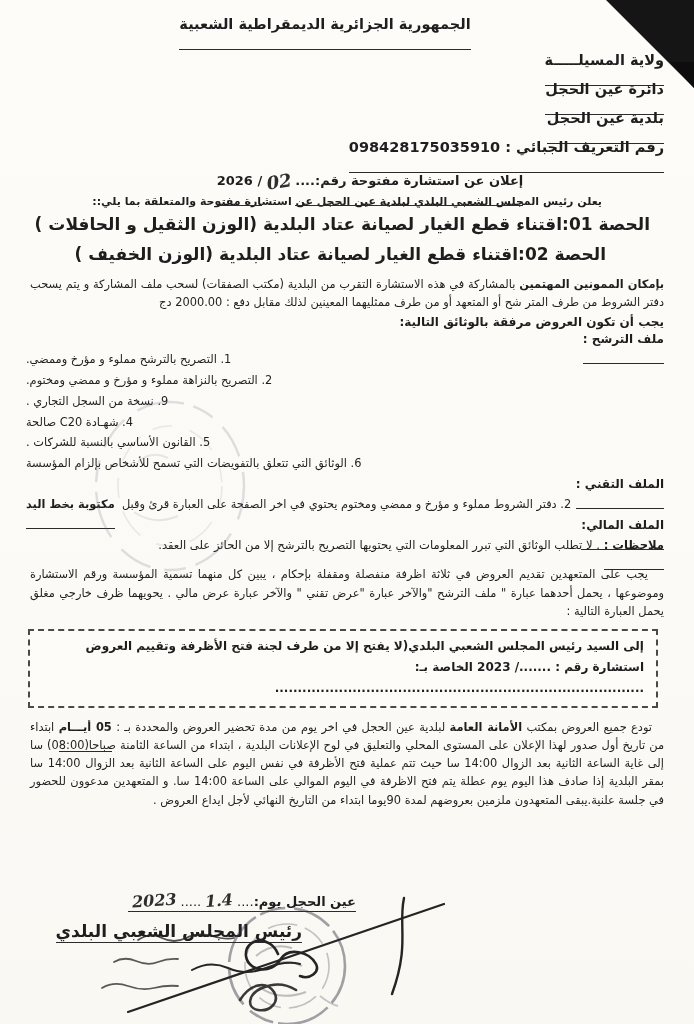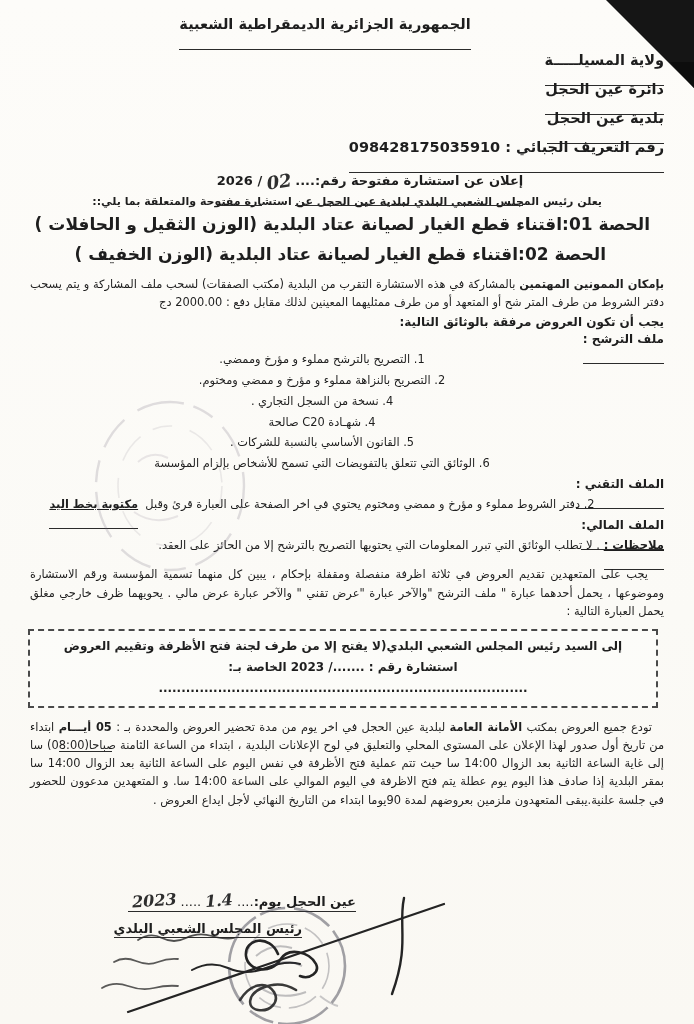--- a/index.html
+++ b/index.html
@@ -5,21 +5,21 @@
   html,body{margin:0;padding:0;background:#9a9a9a;}
   .page{
     position:relative; width:694px; height:1024px; margin:0 auto;
     background:linear-gradient(180deg,#fdfcf9 0%,#fbfaf6 60%,#faf8f3 100%);
     color:#1e1e1e; overflow:hidden; box-sizing:border-box;
     padding:12px 30px 0 26px;
     font-family:"DejaVu Sans", sans-serif;
     direction:rtl;
   }
   .u{border-bottom:1.2px solid #2b2b2b; padding-bottom:17px;}
-  .b{font-weight:bold;text-decoration:underline;}
+  .b{font-weight:bold;}
 
   .republic{font-size:14.5px; font-weight:bold; text-align:center; margin:4px 40px 20px 0;}
   .admin-block{font-size:14.5px; font-weight:bold;}
   .admin-line{margin-bottom:13px; width:fit-content;}
   .admin-line .num{font-weight:bold; letter-spacing:.5px;}
 
   .title-line{font-size:13px; font-weight:bold; text-align:center; margin:6px 120px 6px 170px; position:relative;}
   .hw{display:inline-block; transform:rotate(-9deg) translateY(3px); font-family:"DejaVu Serif",serif;
       font-style:italic; font-size:18px; color:#2e2e2e; padding:0 4px;}
 
@@ -29,36 +29,36 @@
   .lot{font-size:17px; font-weight:bold; line-height:1.75; letter-spacing:-0.2px;}
   .lot1{margin-right:14px;}
   .lot2{margin-right:58px;}
 
   .par{font-size:11.4px; line-height:1.62; text-align:justify; margin:5px 0 4px 4px;}
   .par.semibold{font-weight:500;}
   .docs-intro{font-size:12px; font-weight:bold; margin:3px 0 2px;}
 
   .sec-heading{font-size:12px; font-weight:bold; margin:3px 0 3px;}
   .list{margin:0 46px 2px 0;}
-  .li{font-size:11.4px; line-height:1.82; text-align:center;}
+  .li{font-size:11.4px; line-height:1.82; text-align:left;}
 
   .notes{font-size:11.6px; margin:4px 0 11px; line-height:1.6;}
 
   .box{border:2px dashed #4a4a4a; margin:8px 6px 10px 2px; padding:5px 12px 7px;
-       text-align:center; font-size:12px; font-weight:bold; line-height:1.75;
+       text-align:right; font-size:12px; font-weight:bold; line-height:1.75;
        background:rgba(255,255,255,.35);}
 
   .deposit{margin-top:6px; text-indent:12px; line-height:1.6;}
 
   .footer{position:absolute; top:891px; right:338px; width:340px;}
   .date-line{font-size:13px; font-weight:bold; white-space:nowrap; border-bottom:1.2px solid #2b2b2b;
              width:fit-content; padding-bottom:1px;}
   .date-line .dots{letter-spacing:1px; font-weight:normal;}
   .date-line .hw{font-size:16px; transform:rotate(-4deg);}
-  .signer{font-size:13px; font-weight:bold; margin:9px 54px 0 0; width:fit-content;
+  .signer{font-size:17px; font-weight:bold; margin:9px 54px 0 0; width:fit-content;
           border-bottom:1.2px solid #2b2b2b; padding-bottom:1px;}
 
   svg.corner{position:absolute; top:0; left:600px; width:94px; height:90px;}
   svg.mid-stamp{position:absolute; top:392px; left:78px; width:180px; height:190px; pointer-events:none;}
   svg.signature{position:absolute; top:896px; left:42px; width:430px; height:126px;}
   svg.stamp{position:absolute; top:900px; left:212px; width:150px; height:124px;}
 </style>
 </head>
 <body>
 
@@ -100,21 +100,21 @@
   <div class="lot lot2">الحصة 02:اقتناء قطع الغيار لصيانة عتاد البلدية (الوزن الخفيف  )</div>
 
   <p class="par semibold"><b>بإمكان الممونين المهتمين</b><span>  بالمشاركة في هذه الاستشارة التقرب من البلدية (مكتب الصفقات)  لسحب ملف المشاركة و يتم يسحب دفتر الشروط من طرف المتر شح أو المتعهد أو من طرف ممثليهما المعينين لذلك مقابل دفع : 2000.00 دج</span></p>
 
   <div class="docs-intro">يجب أن تكون العروض مرفقة بالوثائق التالية:</div>
 
   <div class="sec-heading"><span class="u">ملف الترشح :</span></div>
   <div class="list">
     <div class="li">1. التصريح بالترشح مملوء و مؤرخ وممضي.</div>
     <div class="li">2. التصريح بالنزاهة مملوء و مؤرخ و ممضي  ومختوم.</div>
-    <div class="li">4. نسخة من السجل التجاري .</div>
+    <div class="li">9. نسخة من السجل التجاري .</div>
     <div class="li">4. شهـادة C20 صالحة</div>
     <div class="li">5. القانون الأساسي بالنسبة للشركات .</div>
     <div class="li">6. الوثائق التي تتعلق بالتفويضات التي تسمح للأشخاص بإلزام المؤسسة</div>
   </div>
 
   <div class="sec-heading"><span class="u">الملف التقني :</span></div>
   <div class="list">
     <div class="li"><span>2. دفتر الشروط مملوء و مؤرخ  و ممضي ومختوم يحتوي في اخر الصفحة على العبارة  قرئ وقبل</span>&nbsp;&nbsp;<span class="u b">مكتوبة بخط اليد</span></div>
   </div>
 

